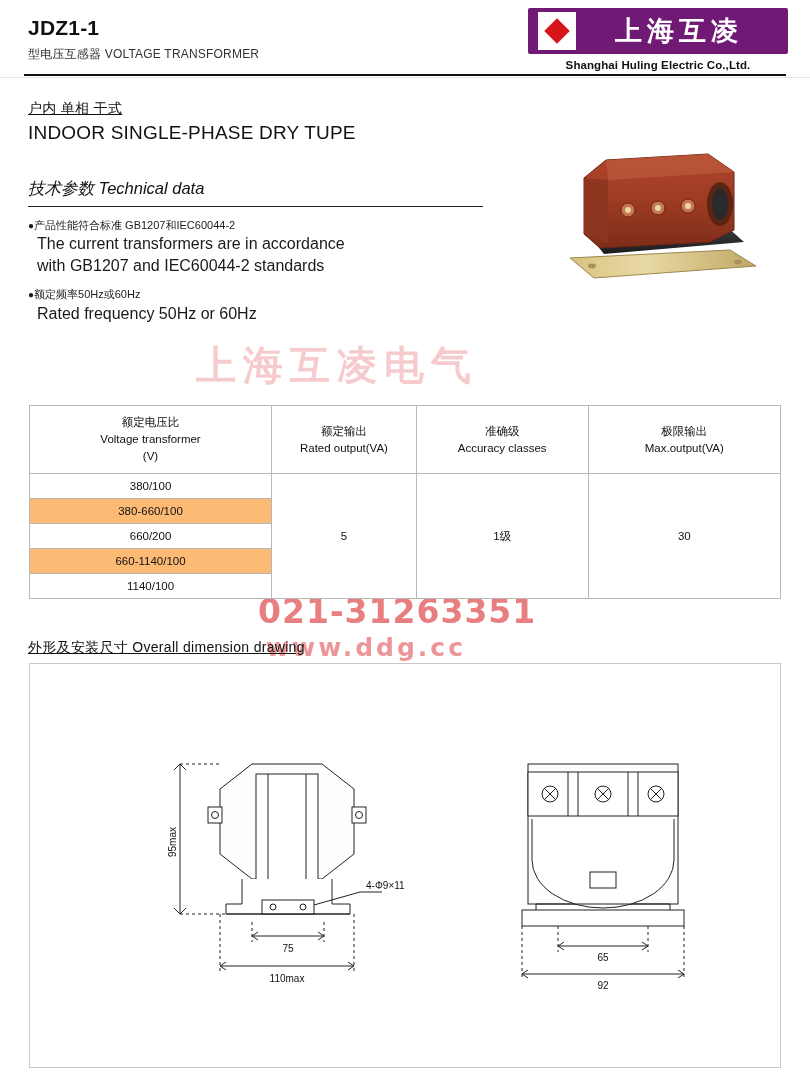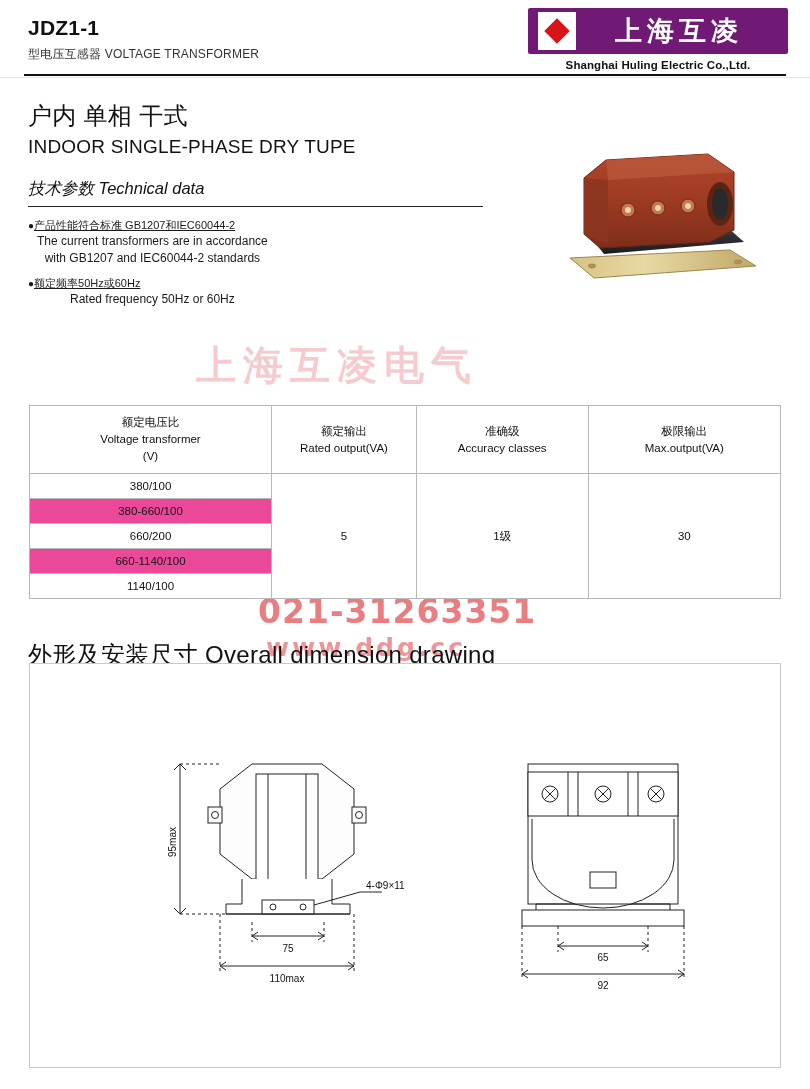--- a/index.html
+++ b/index.html
@@ -87,23 +87,24 @@
   .brand-en {
     font-size: 11.5px;
     color: #111;
     margin-top: 5px;
     font-weight: bold;
     letter-spacing: .1px;
   }
 
   
   .sec-cn-en {
-    font-size: 24px;
+    font-size: 14px;
     color: #111;
     letter-spacing: .3px;
+    text-decoration: underline;
   }
   .sec-en {
     font-size: 19px;
     color: #111;
     margin-top: 4px;
     letter-spacing: .2px;
   }
 
   .intro {
     position: absolute;
@@ -133,22 +134,22 @@
   .bullets {
     position: absolute;
     left: 28px;
     top: 218px;
     font-size: 11px;
     line-height: 1.38;
     color: #1a1a1a;
   }
   .bullet { margin-bottom: 10px; }
   .bullet .dot { font-size: 10px; }
-  .bullet .cn { font-size: 11px; text-decoration: underline; }
-  .bullet .en { display: block; padding-left: 9px; font-size: 12px; text-align: center; }
+  .bullet .cn { font-size: 11px; }
+  .bullet .en { display: block; padding-left: 9px; font-size: 16px; }
 
   
   .photo {
     position: absolute;
     right: 40px;
     top: 138px;
     width: 222px;
     height: 160px;
   }
 
@@ -208,21 +209,21 @@
   }
   .spec-table thead th {
     height: 68px;
     line-height: 1.45;
     padding: 4px 2px;
   }
   .spec-table tbody td {
     height: 25px;
     padding: 2px;
   }
-  .spec-table tbody tr.alt td { background: #ec4899; text-align: center; }
+  .spec-table tbody tr.alt td { background: #fdba74; text-align: center; }
   .col-1 { width: 234px; }
   .col-2 { width: 140px; }
   .col-3 { width: 166px; }
   .col-4 { width: 186px; }
 
   
   .dim-head {
     position: absolute;
     left: 28px;
     top: 627px;

